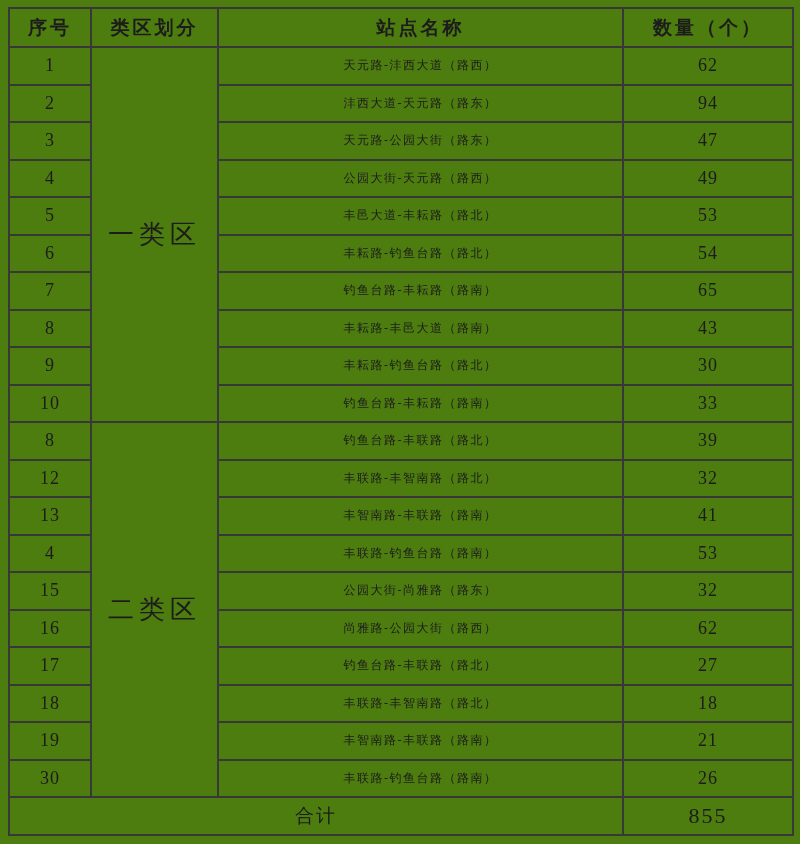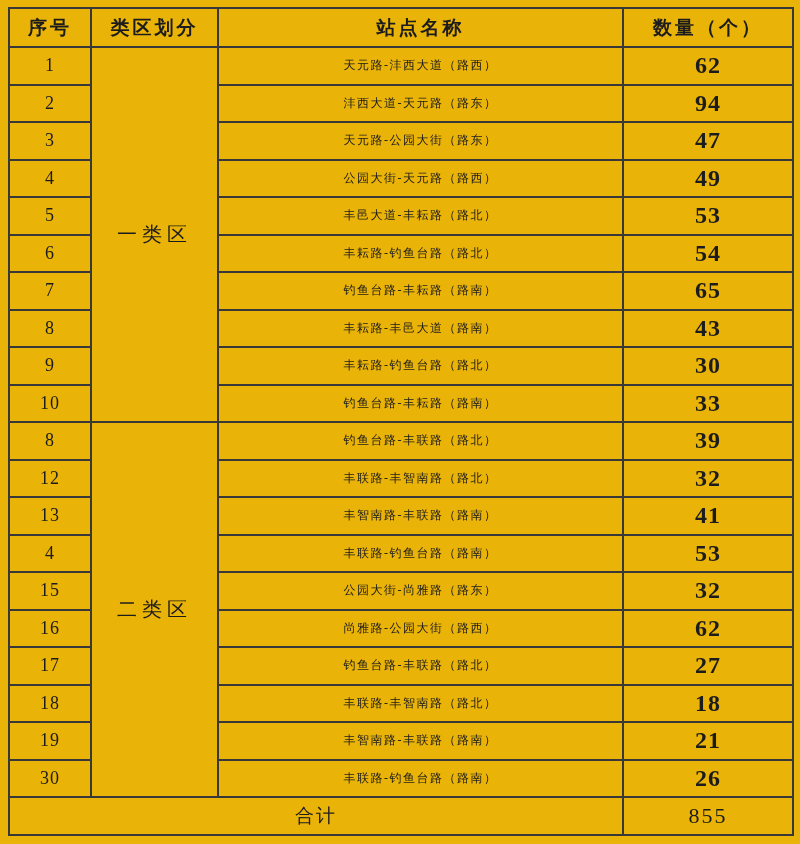--- a/index.html
+++ b/index.html
@@ -1,19 +1,19 @@
 <!DOCTYPE html>
 <html><head>
 <meta charset="utf-8">
 <style>
   html,body{margin:0;padding:0;background:#ffffff;}
   .page{
     position:relative;
     width:800px;height:844px;
-    background:#eab308;
+    background:#4d7c0f;
     font-family:"Liberation Serif","DejaVu Serif",serif;
     color:#1c1c1c;
     overflow:hidden;
   }
   table.stations-table{
     position:absolute;
     left:8px;top:7px;
     width:784px;
     border-collapse:collapse;
     table-layout:fixed;
@@ -28,23 +28,23 @@
     white-space:nowrap;
   }
   .stations-table thead tr{height:39px;}
   .stations-table th{
     font-weight:bold;
     font-size:19px;
     letter-spacing:3px;
   }
   .stations-table tbody tr.data-row{height:37.5px;}
   .cell-no{font-size:18px;letter-spacing:1px;}
-  .cell-zone{font-size:20px;letter-spacing:5px;border-radius:19px;}
+  .cell-zone{font-size:26px;letter-spacing:5px;border-radius:19px;}
   .cell-station{font-size:12px;letter-spacing:1.5px;}
-  .cell-count{font-size:24px;letter-spacing:1px;font-weight:bold;}
+  .cell-count{font-size:18px;letter-spacing:1px;}
   tr.total-row{height:38px;border-radius:9px;}
   .cell-total-label{font-size:19px;letter-spacing:2px;}
   .cell-total-value{font-size:22px;letter-spacing:2px;}
 </style>
 </head>
 <body>
 
 <div class="page">
   <table class="stations-table">
     <colgroup>

